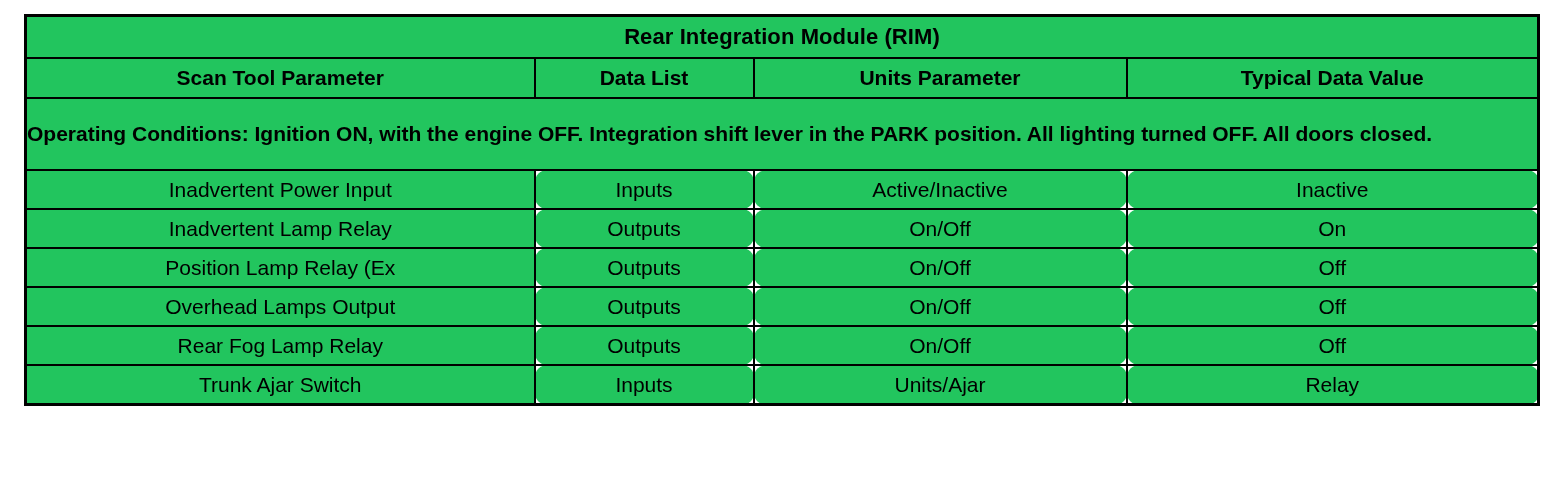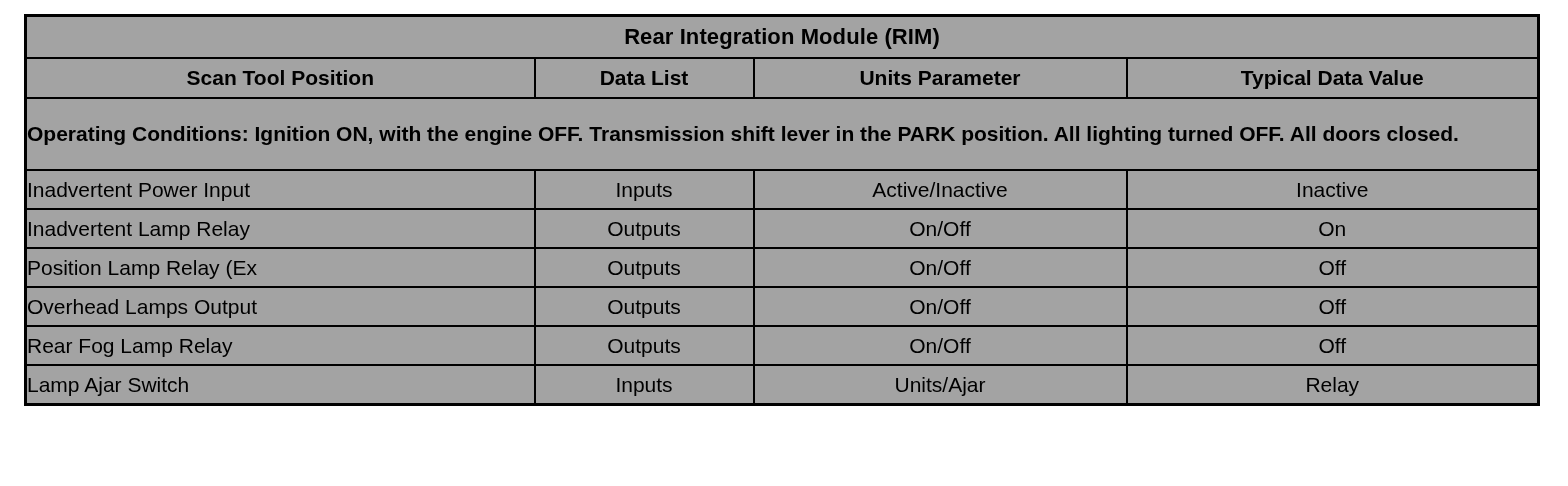--- a/index.html
+++ b/index.html
@@ -28,21 +28,21 @@
     top: 14px;
     width: 1513px;
     border-collapse: collapse;
     table-layout: fixed;
     background: #ffffff;
     border: 3px solid #000000;
   }
 
   .spec-table td {
     border: 2px solid #000000;
-    background: #a3a3a3;
+    background: #22c55e;
     padding: 0;
     vertical-align: middle;
   }
 
   
   .col-param   { width: 509px; }
   .col-list    { width: 219px; }
   .col-units   { width: 373px; }
   .col-typical { width: 412px; }
 
@@ -70,54 +70,55 @@
     padding: 4px 8px 6px 8px;
   }
 
   .data-cell {
     height: 37px;
     font-size: 21px;
     font-weight: normal;
   }
 
   .cell-left {
-    text-align: left;
+    text-align: center;
     padding-left: 8px;
   }
 
   .cell-center {
     text-align: center;
+    border-radius: 12px;
   }
 </style>
 </head>
 <body>
 
 <div class="sheet">
 
   <table class="spec-table">
     <colgroup>
       <col class="col-param">
       <col class="col-list">
       <col class="col-units">
       <col class="col-typical">
     </colgroup>
     <tbody>
       <tr>
         <td class="title-cell" colspan="4">Rear Integration Module (RIM)</td>
       </tr>
 
       <tr>
-        <td class="header-cell">Scan Tool Position</td>
+        <td class="header-cell">Scan Tool Parameter</td>
         <td class="header-cell">Data List</td>
         <td class="header-cell">Units Parameter</td>
         <td class="header-cell">Typical Data Value</td>
       </tr>
 
       <tr>
-        <td class="conditions-cell" colspan="4">Operating Conditions: Ignition ON, with the engine OFF. Transmission shift lever in the PARK position. All lighting turned OFF. All doors closed.</td>
+        <td class="conditions-cell" colspan="4">Operating Conditions: Ignition ON, with the engine OFF. Integration shift lever in the PARK position. All lighting turned OFF. All doors closed.</td>
       </tr>
 
       <tr>
         <td class="data-cell cell-left">Inadvertent Power Input</td>
         <td class="data-cell cell-center">Inputs</td>
         <td class="data-cell cell-center">Active/Inactive</td>
         <td class="data-cell cell-center">Inactive</td>
       </tr>
 
       <tr>
@@ -143,21 +144,21 @@
 
       <tr>
         <td class="data-cell cell-left">Rear Fog Lamp Relay</td>
         <td class="data-cell cell-center">Outputs</td>
         <td class="data-cell cell-center">On/Off</td>
         <td class="data-cell cell-center">Off</td>
       </tr>
 
 
       <tr>
-        <td class="data-cell cell-left">Lamp Ajar Switch</td>
+        <td class="data-cell cell-left">Trunk Ajar Switch</td>
         <td class="data-cell cell-center">Inputs</td>
         <td class="data-cell cell-center">Units/Ajar</td>
         <td class="data-cell cell-center">Relay</td>
       </tr>
     </tbody>
   </table>
 
 </div>
 
 </body></html>

